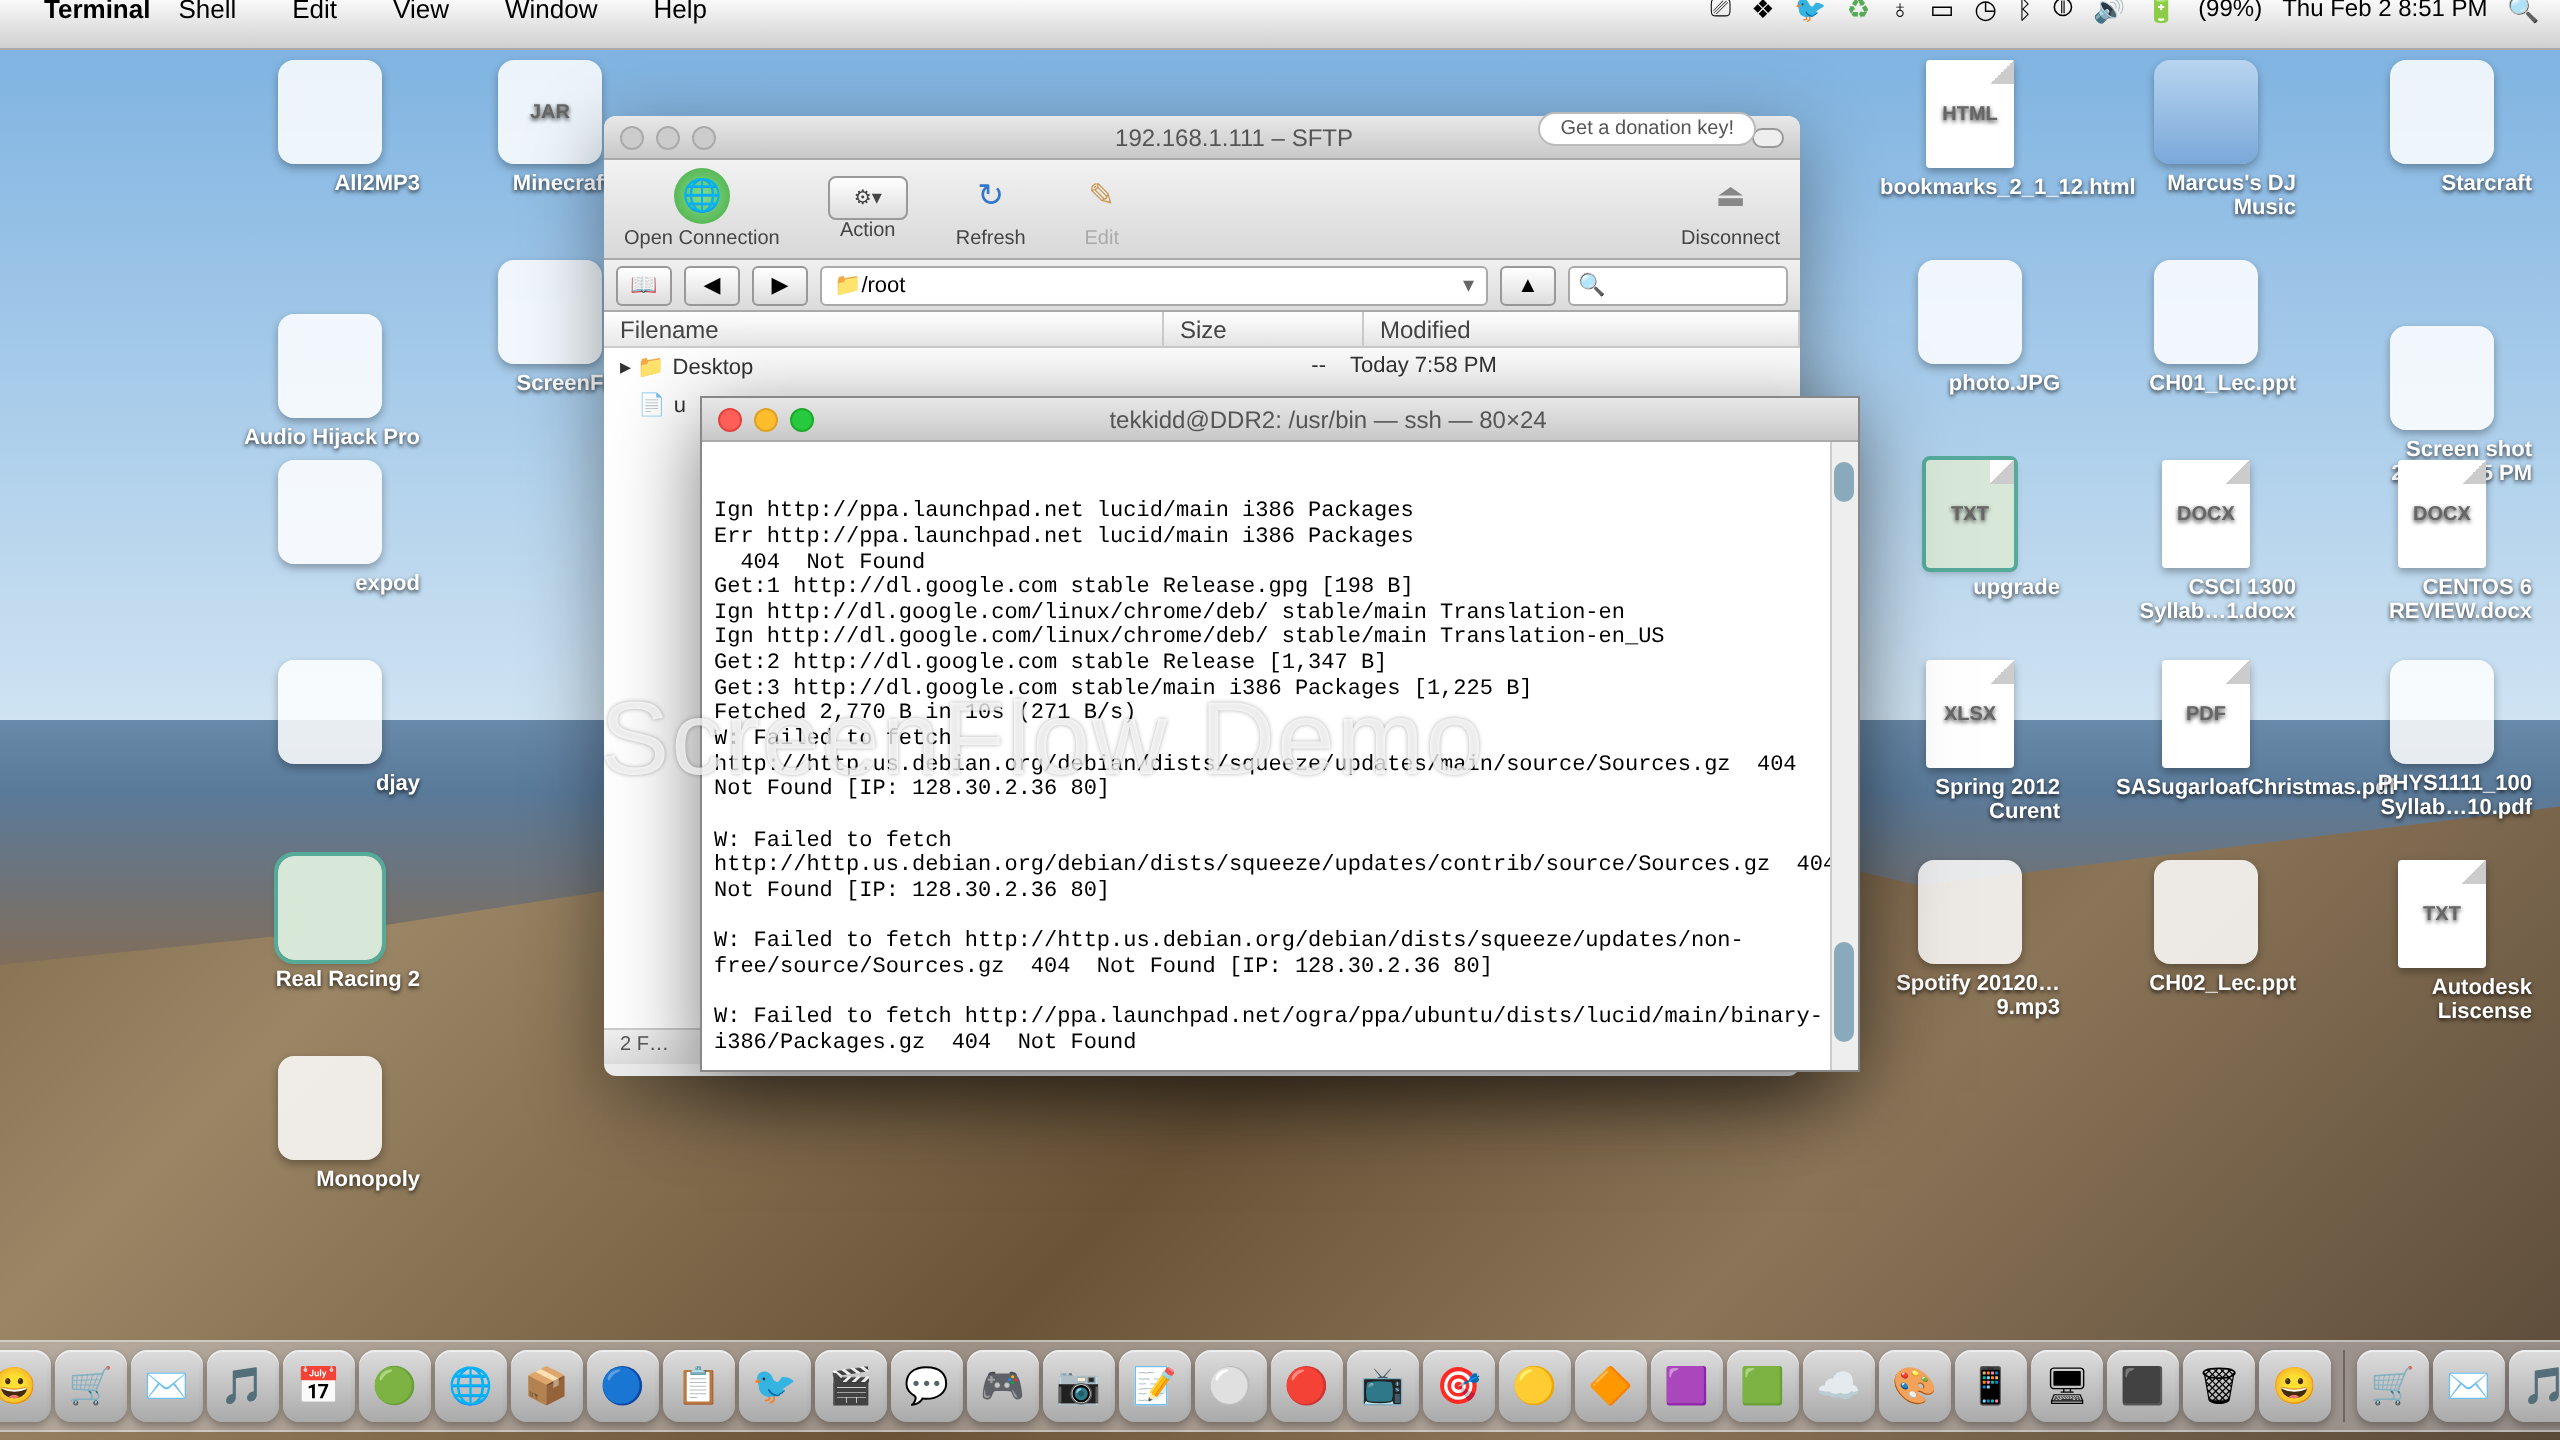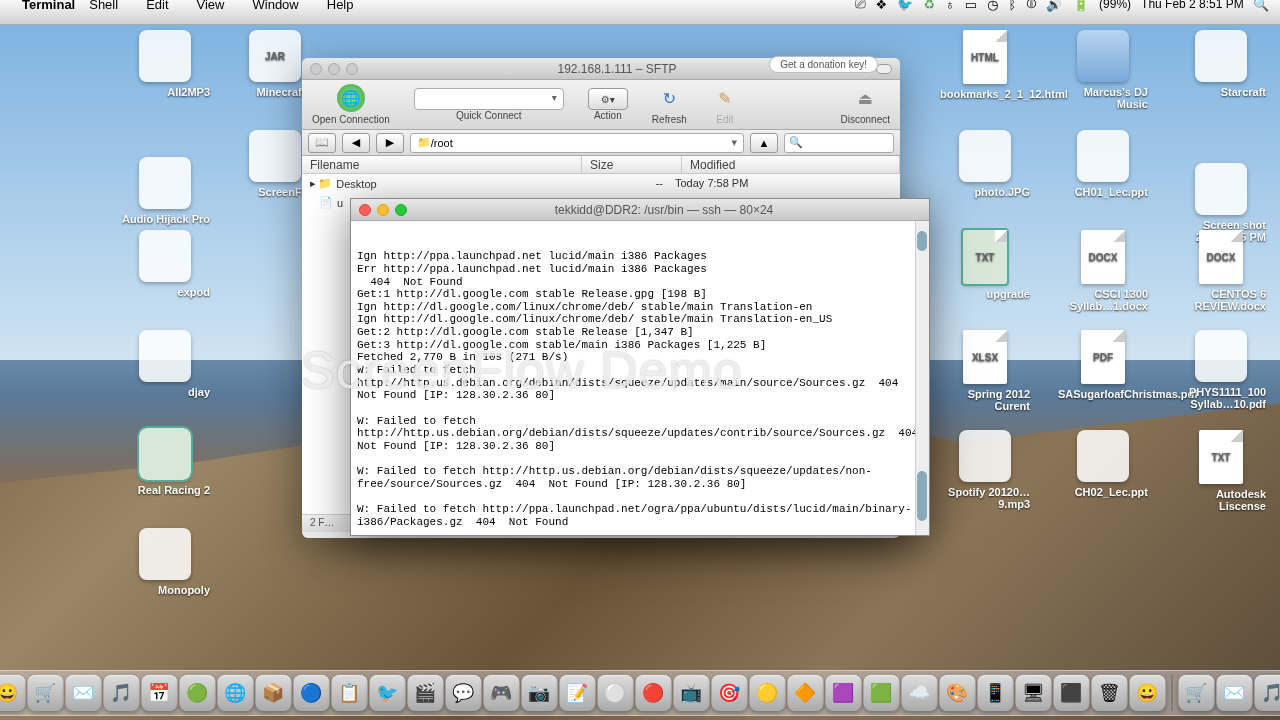--- a/index.html
+++ b/index.html
@@ -287,24 +287,20 @@
       <span></span>
     </div>
     <span class="title">192.168.1.111 – SFTP</span>
     <div class="donation">Get a donation key!</div>
     <div class="pill"></div>
   </div>
   <div class="sftp-toolbar">
     <div class="tool-btn">
       <div class="bic" style="background:radial-gradient(#8d8,#4a4)">🌐</div>
       <span>Open Connection</span>
-    </div>
-    <div class="tool-btn">
-      <div class="quick-combo"></div>
-      <span>Quick Connect</span>
     </div>
     <div class="tool-btn">
       <div class="action-btn"><span>⚙</span> ▾</div>
       <span>Action</span>
     </div>
     <div class="tool-btn">
       <div class="bic" style="color:#37c">↻</div>
       <span>Refresh</span>
     </div>
     <div class="tool-btn disabled">

